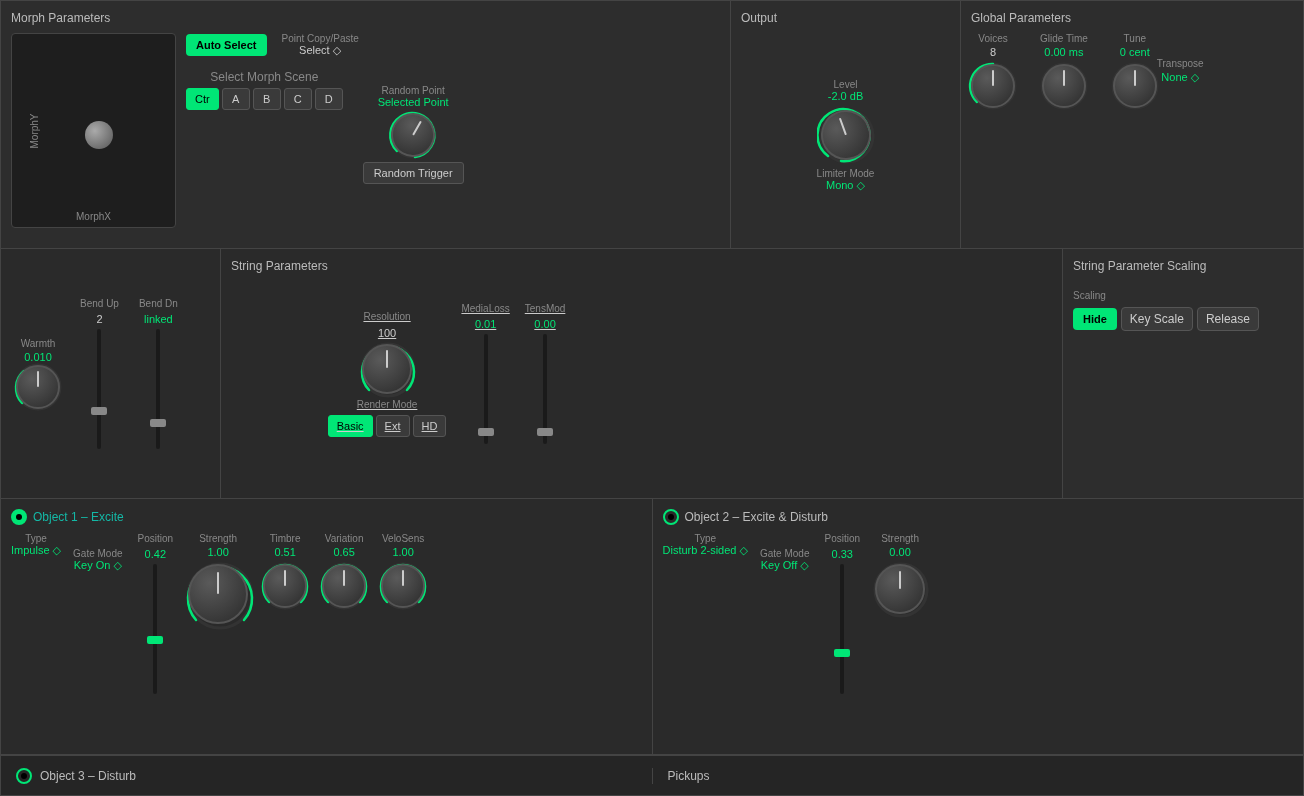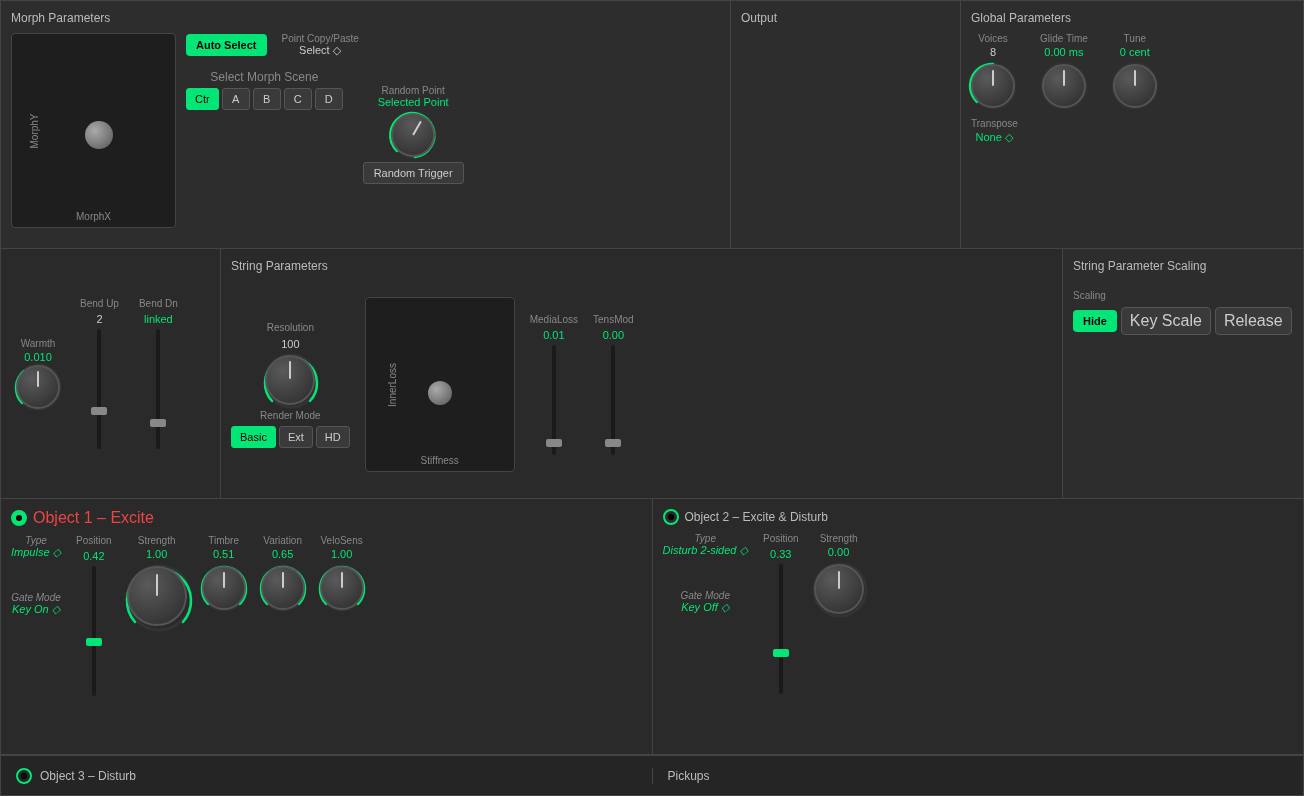--- a/index.html
+++ b/index.html
@@ -119,21 +119,21 @@
       font-weight: 600;
       cursor: pointer;
     }
 
     .btn-dark {
       background: #3a3a3a;
       color: #ccc;
       border: 1px solid #555;
       border-radius: 4px;
       padding: 4px 8px;
-      font-size: 16px;
+      font-size: 12px;
       cursor: pointer;
     }
 
     .label-value-group {
       display: flex;
       flex-direction: column;
       align-items: center;
     }
 
     .param-label {
@@ -292,28 +292,29 @@
       gap: 20px;
       padding: 15px;
       border-right: 1px solid #444;
     }
 
     .string-params-panel {
       flex: 1;
       padding: 10px;
       border-right: 1px solid #444;
       display: flex;
-      flex-direction: column;
+      flex-direction: row;
     }
 
     .string-params-inner {
       display: flex;
       gap: 15px;
       align-items: center;
       flex: 1;
+      text-decoration: underline;
     }
 
     .innerloss-box {
       width: 150px;
       height: 175px;
       background: #1e1e1e;
       border-radius: 4px;
       border: 1px solid #444;
       display: flex;
       flex-direction: column;
@@ -414,23 +415,22 @@
 
     .object-controls {
       display: flex;
       gap: 15px;
       align-items: flex-start;
       flex: 1;
     }
 
     .type-group {
       display: flex;
-      flex-direction: column;
-      gap: 18px;
-      font-style: italic;
+      flex-direction: row;
+      gap: 12px;
     }
 
     
     .lowest-bar {
       height: 40px;
       background: #252525;
       display: flex;
       align-items: center;
       border-top: 1px solid #444;
     }
@@ -539,25 +539,42 @@
                 <span>Random Trigger</span>
               </button>
             </div>
           </div>
         </div>
       </div>
     </div>
 
     <div class="panel output-panel">
       <div class="panel-title">Output</div>
+      <div style="display:flex; flex-direction:column; align-items:center; gap:8px; flex:1; justify-content:center;">
+        <div class="label-value-group">
+          <span class="param-label">Level</span>
+          <span class="param-value">-2.0 dB</span>
+        </div>
+        <div class="knob-wrapper">
+          <svg class="knob-svg" width="60" height="60">
+            <circle cx="30" cy="30" r="26" fill="none" stroke="#333" stroke-width="3"></circle>
+            <path d="M 11 50 A 26 26 0 1 1 24 55" fill="none" stroke="#00e676" stroke-width="2.5" stroke-linecap="round"></path>
+          </svg>
+          <div class="knob" style="width:50px;height:50px;transform:rotate(-20deg)"></div>
+        </div>
+        <div class="label-value-group">
+          <span class="param-label">Limiter Mode</span>
+          <span class="param-value" style="cursor:pointer">Mono ◇</span>
+        </div>
+      </div>
     </div>
 
     <div class="panel global-panel" style="border-right:none;">
       <div class="panel-title">Global Parameters</div>
-      <div style="display:flex; flex-direction:column; gap:10px;">
+      <div style="display:flex; flex-direction:row; ">
 
         <div style="display:flex; gap:25px; align-items:flex-start;">
           <div class="global-param-group">
             <span class="param-label">Voices</span>
             <span class="param-value-white">8</span>
             <div class="knob-wrapper" style="margin-top:4px;">
               <svg class="knob-svg" width="52" height="52">
                 <circle cx="26" cy="26" r="22" fill="none" stroke="#333" stroke-width="3"></circle>
                 <path d="M 10 42 A 22 22 0 0 1 26 4" fill="none" stroke="#00e676" stroke-width="2.5" stroke-linecap="round"></path>
               </svg>
@@ -646,25 +663,20 @@
             <div class="knob" style="width:50px;height:50px;"></div>
           </div>
           <span class="param-label">Render Mode</span>
           <div class="render-btns">
             <button class="scene-btn active">Basic</button>
             <button class="scene-btn">Ext</button>
             <button class="scene-btn">HD</button>
           </div>
         </div>
 
-        <div class="innerloss-box">
-          <span class="innerloss-label">InnerLoss</span>
-          <div class="innerloss-ball"></div>
-          <span class="innerloss-bottom-label">Stiffness</span>
-        </div>
 
         <div style="display:flex; gap:15px; align-items:flex-start;">
           <div class="slider-container">
             <span class="param-label">MediaLoss</span>
             <span class="param-value">0.01</span>
             <div class="slider-track" style="height:110px;">
               <div class="slider-thumb" style="top:85%;"></div>
             </div>
           </div>
 
@@ -690,21 +702,21 @@
         </div>
       </div>
     </div>
   </div>
 
   <div class="bottom-row">
 
     <div class="object-panel">
       <div class="object-title">
         <div class="power-btn on"></div>
-        <span style="font-size:16px; font-weight:500; color:#ef4444;">Object 1 – Excite</span>
+        <span style="font-size:12px; font-weight:500; color:#14b8a6;">Object 1 – Excite</span>
       </div>
 
       <div class="object-controls">
 
         <div class="type-group">
           <div class="label-value-group">
             <span class="param-label">Type</span>
             <span class="param-value" style="cursor:pointer">Impulse ◇</span>
           </div>
           <div class="label-value-group" style="margin-top:15px;">

